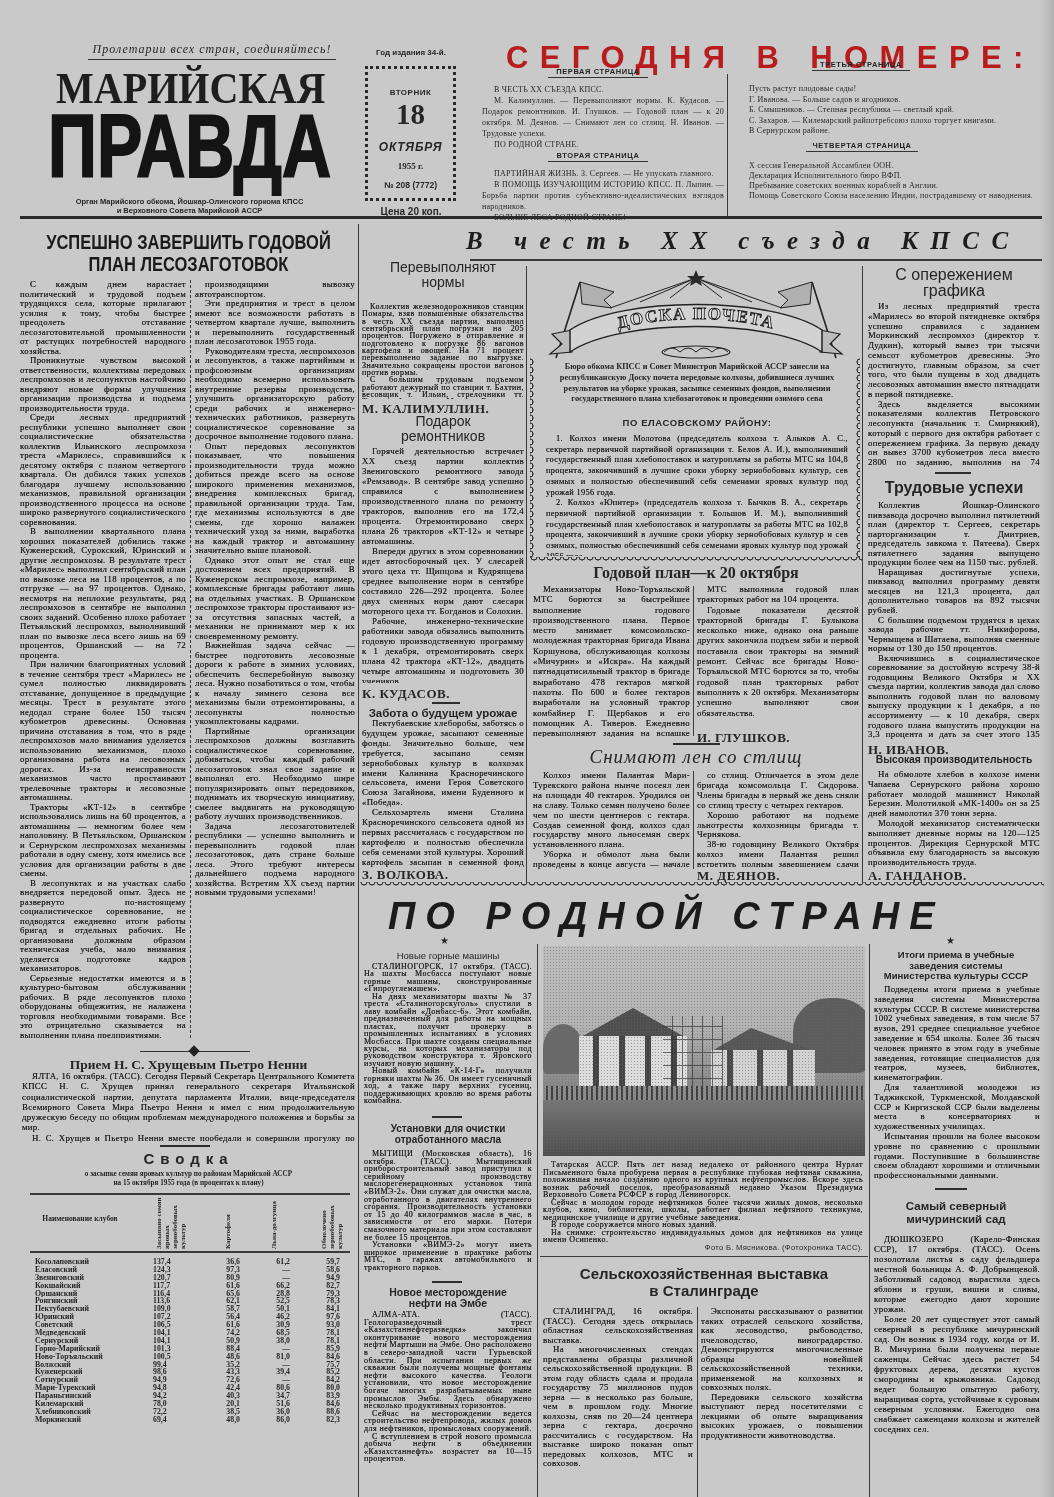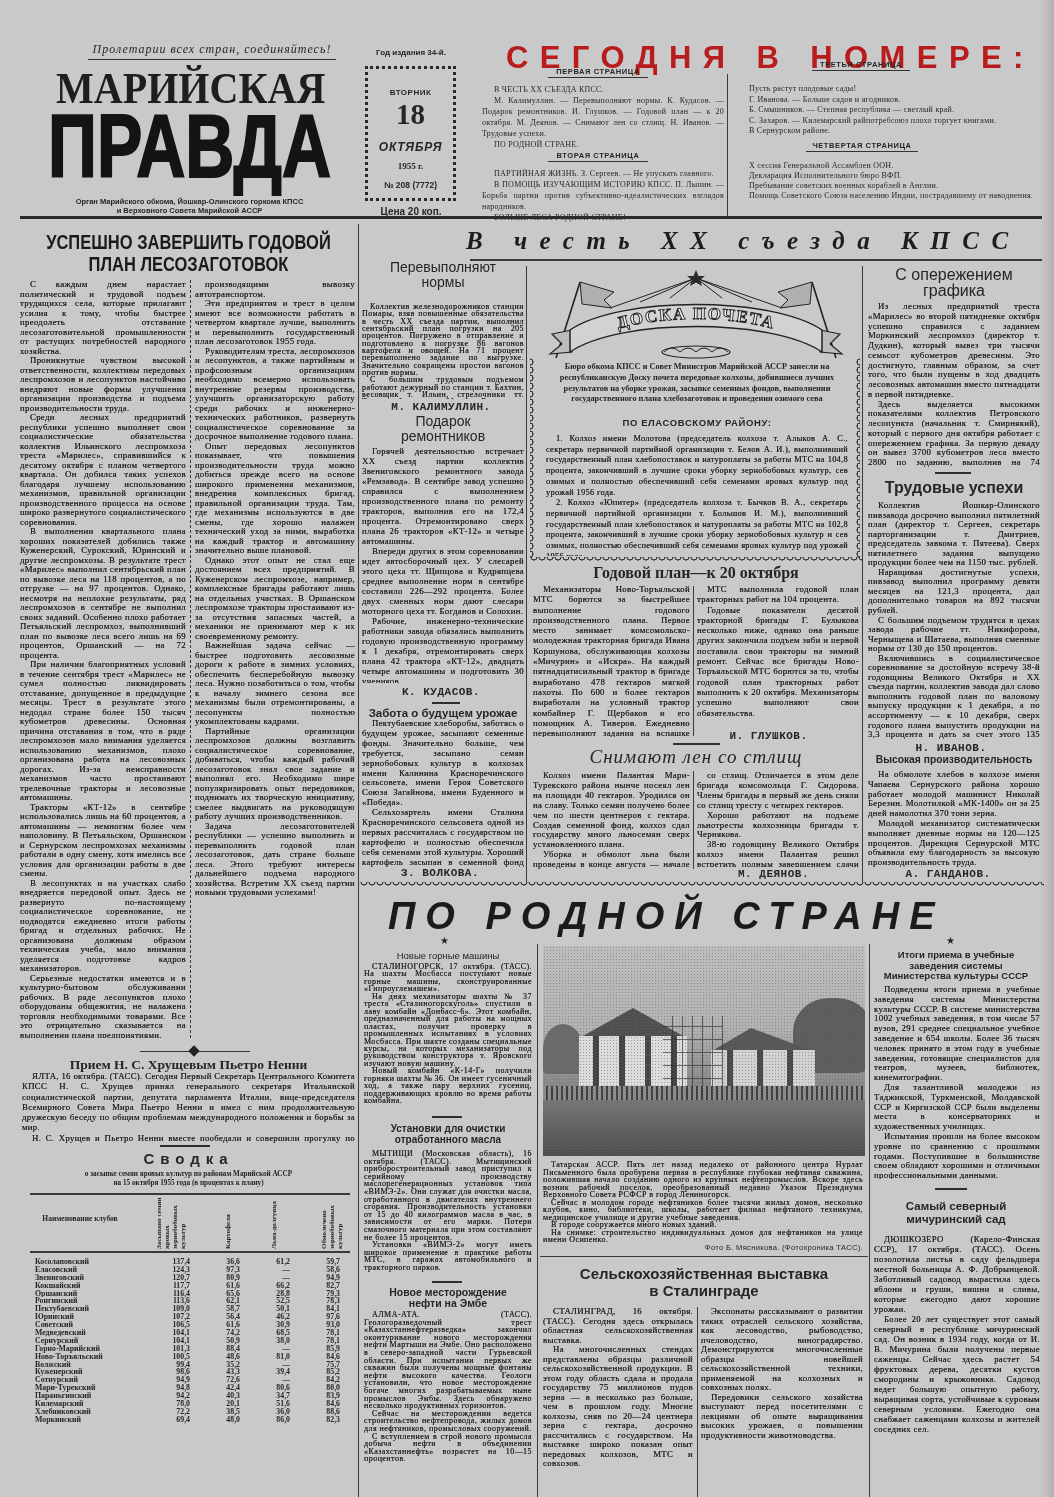--- a/index.html
+++ b/index.html
@@ -11,31 +11,31 @@
 .c{text-align:center}
 .b{font-weight:bold}
 .txt{font-size:8.8px;line-height:9.8px;text-align:justify;overflow:hidden;letter-spacing:0.3px;text-shadow:0 0 0.4px #333}
 .txt p{text-indent:10px}
 .sm{font-size:8px;line-height:7.6px;text-align:justify;overflow:hidden;letter-spacing:0.45px;text-shadow:0 0 0.4px #333}
 .sm p{text-indent:8px}
 .vr{position:absolute;width:1px;background:#3a3a3a}
 .vr.dash{background:none;border-left:1px dashed #3a3a3a}
 .hr{position:absolute;height:1px;background:#3a3a3a}
 .dash-s{position:absolute;height:1.5px;background:#2e2e2e}
-.sig{position:absolute;font-family:Liberation Mono, monospace;font-weight:bold;font-size:11px;text-align:center;letter-spacing:0.5px}
+.sig{position:absolute;font-family:Liberation Serif, serif;font-weight:bold;font-size:13px;text-align:left;letter-spacing:0.5px}
 .wave-h{position:absolute;height:6px;background-image:radial-gradient(circle at 4px 0,transparent 2.3px,#2e2e2e 2.6px,#2e2e2e 3.4px,transparent 3.7px);background-size:8px 6px;background-repeat:repeat-x}
 .wave-v{position:absolute;width:6px;background-image:radial-gradient(circle at 0 4px,transparent 2.3px,#2e2e2e 2.6px,#2e2e2e 3.4px,transparent 3.7px);background-size:6px 8px;background-repeat:repeat-y}
 .wave-v.r{background-image:radial-gradient(circle at 6px 4px,transparent 2.3px,#2e2e2e 2.6px,#2e2e2e 3.4px,transparent 3.7px)}
 .idx{font-size:8px;line-height:11px;letter-spacing:0.25px;text-align:justify}
 .idx p{text-indent:12px}
 .plabel{position:absolute;font-family:"Liberation Sans",sans-serif;font-weight:bold;font-size:7.5px;letter-spacing:0.6px;text-align:center;border-bottom:1px solid #333;padding-bottom:1px}
 .vhead{position:absolute;writing-mode:vertical-rl;transform:rotate(180deg);font-size:7px;line-height:8px;font-weight:bold;text-align:left;height:54px}
 .trow{display:flex;height:7.9px;line-height:7.9px;font-size:7.8px;font-weight:bold;white-space:nowrap}
 .trow .tn{width:118px;overflow:hidden}
-.trow .t1{width:37px;text-align:right}
+.trow .t1{width:37px;}
 .trow .t2,.trow .t3,.trow .t4{width:50px;text-align:right}
 .photo{overflow:hidden;background:linear-gradient(to bottom,#bdbdbd 0%,#b3b3b3 38%,#9a9a9a 55%,#7a7a7a 75%,#5f5f5f 100%)}
 .photo .grain{position:absolute;inset:0;background-image:radial-gradient(#6a6a6a 0.5px,transparent 0.9px);background-size:3px 3px;opacity:0.55}
 .photo .part{position:absolute}
 </style>
 </head>
 <body>
 
 <div class="page">
 

